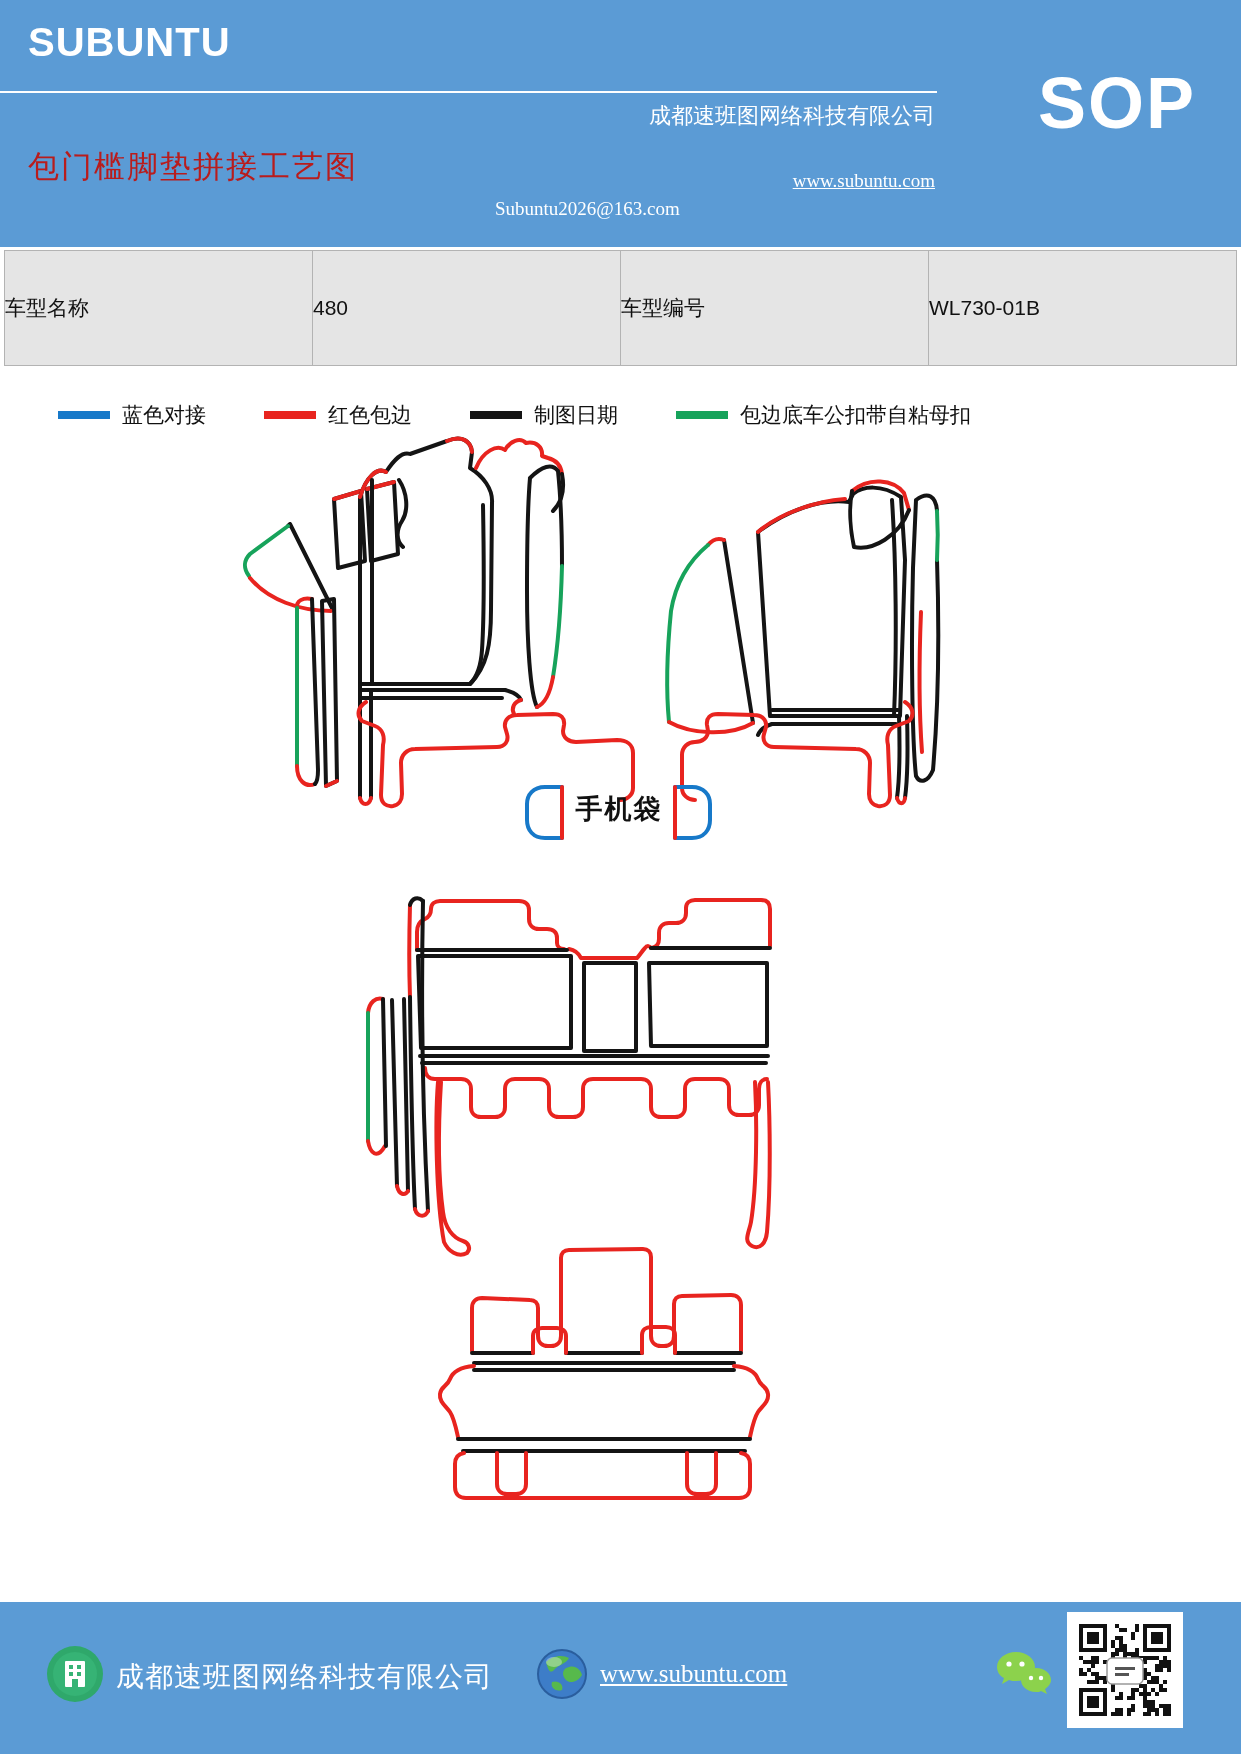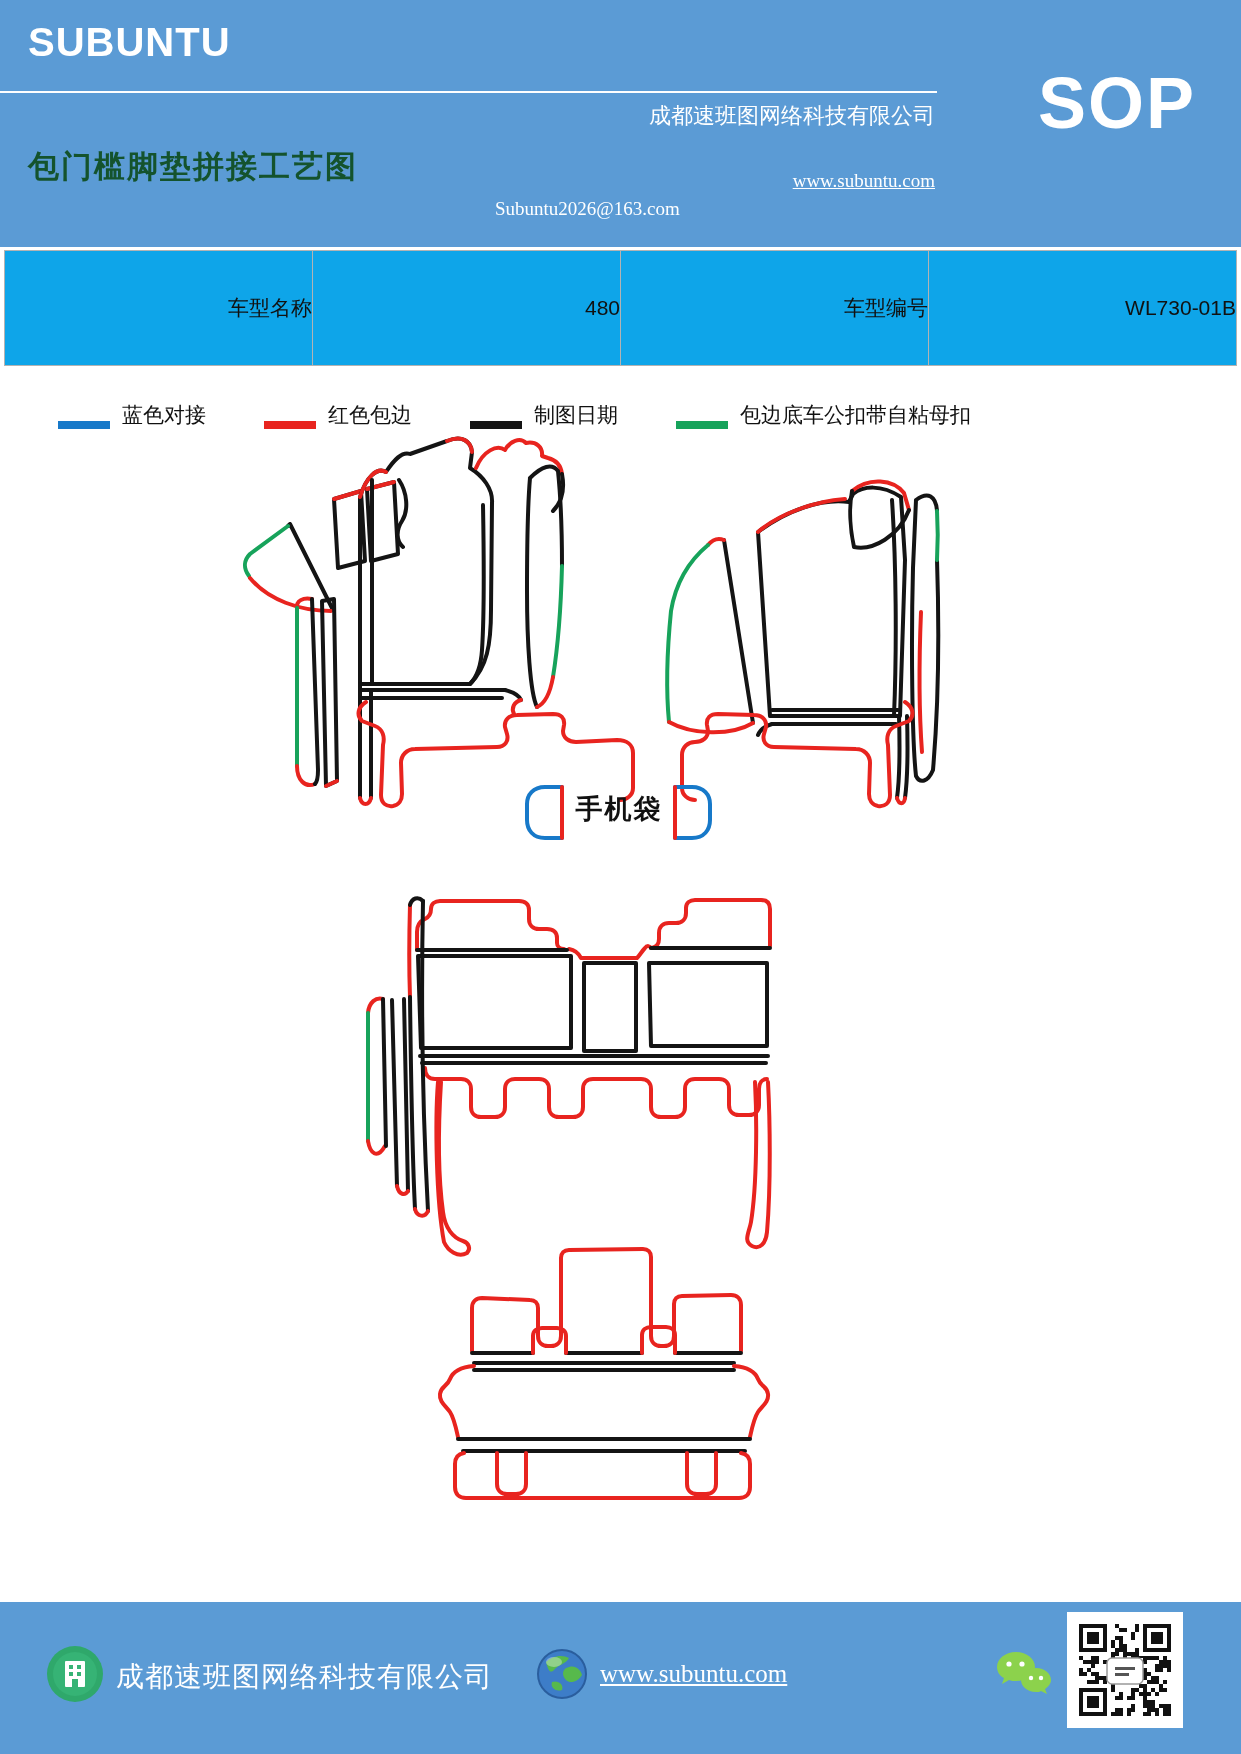--- a/index.html
+++ b/index.html
@@ -10,37 +10,37 @@
   html,body{background:#888}
   .page{position:relative;width:1241px;height:1754px;background:#fff;overflow:hidden;
         font-family:"Liberation Sans",sans-serif;margin:0 auto}
   .abs{position:absolute}
 
   
   .header{top:0;left:0;width:1241px;height:247px;background:var(--header-blue)}
   .logo{top:20px;left:28px;color:#fff;font-size:40px;font-weight:bold;letter-spacing:1px;
         font-family:"Liberation Sans",sans-serif}
   .header-rule{top:91px;left:0;width:937px;height:2px;background:#fff}
-  .doc-title{top:146px;left:28px;color:#14532d;font-size:31px;font-weight:bold;letter-spacing:2px}
+  .doc-title{top:146px;left:28px;color:#b91c1c;font-size:31px;font-weight:normal;letter-spacing:2px}
   .hdr-company{top:101px;left:495px;width:440px;color:#fff;font-size:22px;text-align:right;
         font-family:"Liberation Serif",serif}
   .hdr-site{top:170px;left:495px;width:440px;color:#fff;font-size:19px;text-align:right;
         text-decoration:underline;font-family:"Liberation Serif",serif}
   .hdr-mail{top:198px;left:495px;width:440px;color:#fff;font-size:19px;text-align:left;
         font-family:"Liberation Serif",serif}
   .sop{top:62px;left:1038px;width:170px;color:#fff;font-size:72px;font-weight:bold;letter-spacing:2px}
 
   
   .info-table{top:250px;left:4px;width:1233px;height:116px;border-collapse:collapse;table-layout:fixed}
-  .info-table td{border:1px solid #B3B3B3;text-align:right;vertical-align:middle;
-        font-size:21px;color:#111;height:58px;background:#0ea5e9}
+  .info-table td{border:1px solid #B3B3B3;text-align:left;vertical-align:middle;
+        font-size:21px;color:#111;height:58px;background:#e5e5e5}
 
   
   .legend{top:398px;left:58px;width:1120px;height:34px;display:flex;align-items:center}
-  .legend-item{display:flex;align-items:flex-end;margin-right:58px}
+  .legend-item{display:flex;align-items:center;margin-right:58px}
   .legend-line{width:52px;height:8px;margin-right:12px}
   .legend-label{font-size:21px;color:#111;font-family:"Liberation Serif",serif;white-space:nowrap}
 
   
   .diagram-svg{top:0;left:0;width:1241px;height:1754px}
   .diagram-svg path{fill:none;stroke-width:4;stroke-linecap:round;stroke-linejoin:round}
   .lnK{stroke:var(--line-black)} .lnR{stroke:var(--line-red)}
   .lnG{stroke:var(--line-green)} .lnB{stroke:var(--line-blue)}
 
   .phone-bag-label{top:791px;left:566px;width:106px;text-align:center;font-size:27px;

